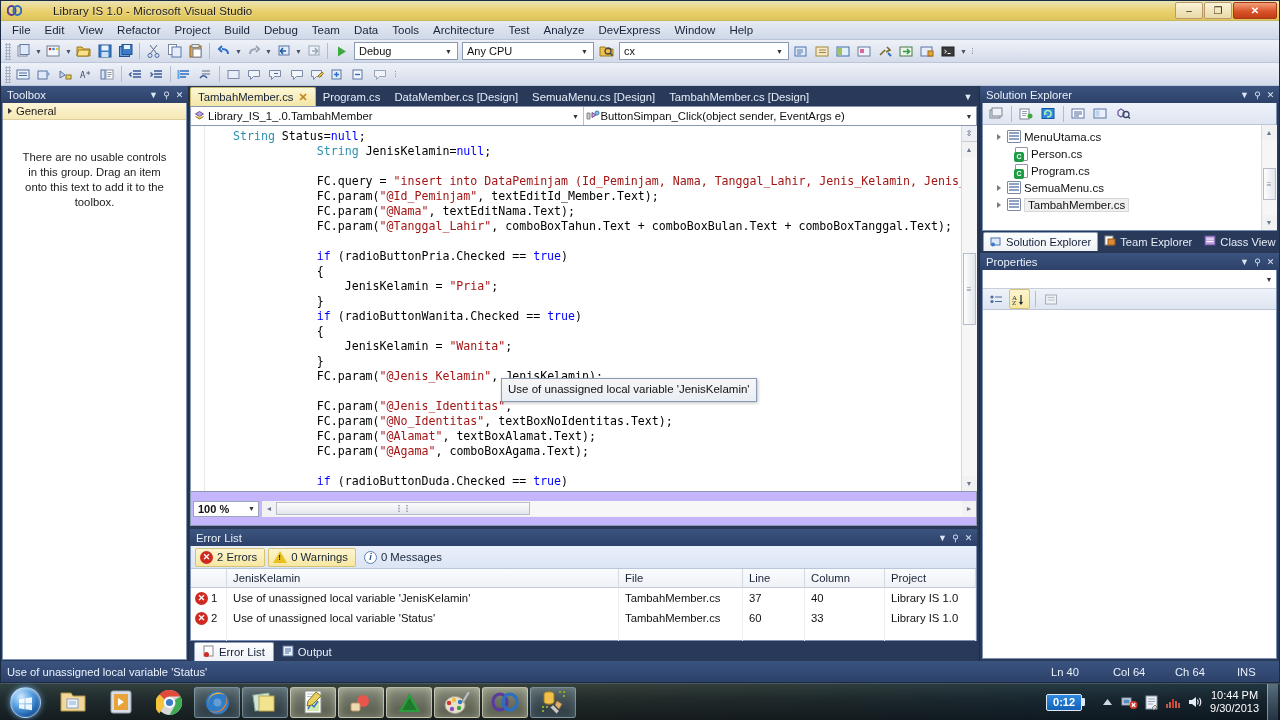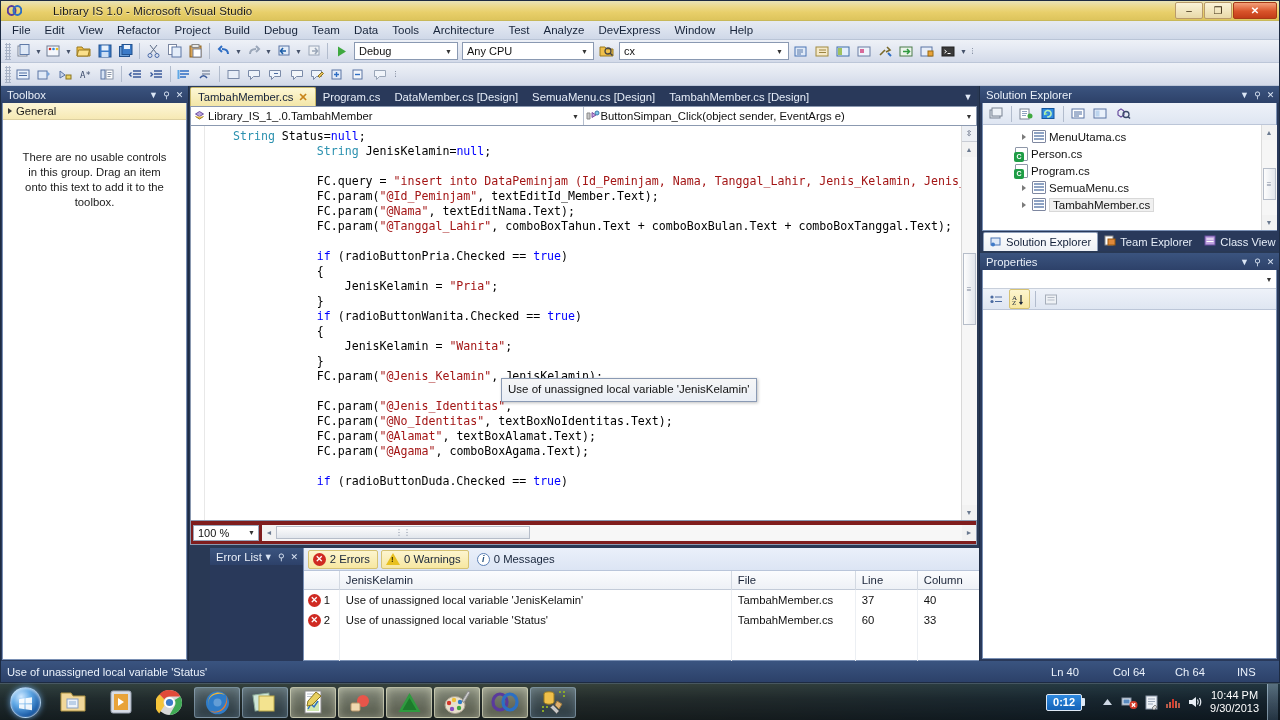--- a/index.html
+++ b/index.html
@@ -212,37 +212,37 @@
   .vscroll .sb-thumb {
     position: absolute; left: 1px; width: 13px;
     background: linear-gradient(90deg,#fdfdfd,#e2e6ec);
     border: 1px solid #b6bdc9;
     display: flex; align-items: center; justify-content: center;
     font-size: 8px; color: #7a8498;
   }
 
   
   #editbottom {
-    height: 24px; display: flex; align-items: center;
-    background: #7f1d1d; border: 1px solid #8b99b0; border-top: none;
+    height: 34px; display: flex; align-items: center;
+    background: #c4b5fd; border: 1px solid #8b99b0; border-top: none; font-weight: bold;
   }
   #zoombox { display: flex; align-items: center; width: 66px; height: 16px;
     background: #fff; border: 1px solid #9aa6ba; margin: 0 3px 0 2px; }
   #zoombox .z-txt { flex: 1; padding-left: 4px; font-size: 11px; color: #111; }
   #zoombox .z-arw { width: 13px; text-align: center; font-size: 7px; color: #333; }
   .hscroll { flex: 1; height: 16px; display: flex; align-items: center; background: #f2f2f2; }
   .hs-arrow { width: 14px; height: 15px; display: flex; align-items: center; justify-content: center;
     font-size: 7px; color: #6b7a90; }
   .hs-track { flex: 1; height: 15px; position: relative; background: #f7f7f7; }
   .hs-thumb { position: absolute; top: 1px; height: 13px;
     background: linear-gradient(180deg,#fdfdfd,#e2e6ec); border: 1px solid #b6bdc9;
     display: flex; align-items: center; justify-content: center; font-size: 8px; color: #7a8498; }
 
   
-  #errorlist { height: 113px; margin-top: 3px; display: flex; flex-direction: row; margin-left: 20px; }
+  #errorlist { height: 132px; margin-top: 3px; display: flex; flex-direction: column; }
   #errorlist .el-frame { flex: 1; display: flex; flex-direction: column;
     background: #fff; border: 1px solid #7a90b4; border-top: none; min-height: 0; }
   #el-filters {
     height: 23px; display: flex; align-items: center; gap: 3px; padding: 2px 4px;
     background: linear-gradient(180deg,#eaf0fa,#dce5f4); border-bottom: 1px solid #b9c5da;
   }
   .el-filter {
     height: 19px; display: flex; align-items: center; gap: 4px; padding: 0 7px 0 4px;
     font-size: 11.3px; color: #17243a; border: 1px solid transparent; border-radius: 2px;
   }
@@ -284,21 +284,21 @@
 
   
   #rightdock { width: 300px; display: flex; flex-direction: column; border-left: 1px solid #1f2d45; }
   #solexp { height: 165px; display: flex; flex-direction: column; }
   #solexp .se-frame { flex: 1; display: flex; flex-direction: column; background: #fff;
     border: 1px solid #7a90b4; border-top: none; margin: 0 2px; min-height: 0; }
   .se-toolbar { height: 22px; display: flex; align-items: center; gap: 1px; padding-left: 3px;
     background: linear-gradient(180deg,#eef2f9,#dfe6f2); border-bottom: 1px solid #bcc6d8; }
   .se-tree { flex: 1; display: flex; min-height: 0; }
   .se-items { flex: 1; padding-top: 3px; overflow: hidden; }
-  .se-item { height: 17px; display: flex; align-items: center; gap: 3px; padding-left: 36px;
+  .se-item { height: 17px; display: flex; align-items: center; gap: 3px; padding-left: 11px;
     font-size: 11.5px; color: #111; white-space: nowrap; }
   .se-item.sel { }
   .se-item.sel .se-label { background: #f0f0f0; border: 1px solid #d8d8d8; padding: 0 3px; }
   .se-exp { width: 10px; display: flex; align-items: center; justify-content: center; }
   .se-exp .tri-r { width: 0; height: 0; border-left: 4px solid #7b7b7b;
     border-top: 3.5px solid transparent; border-bottom: 3.5px solid transparent; }
 
   .se-tabs { height: 20px; display: flex; align-items: flex-end; padding-left: 3px; background: #29395a; }
   .se-tab { height: 19px; display: flex; align-items: center; gap: 4px; padding: 0 6px;
     font-size: 11.2px; color: #e6edf8; white-space: nowrap; }

